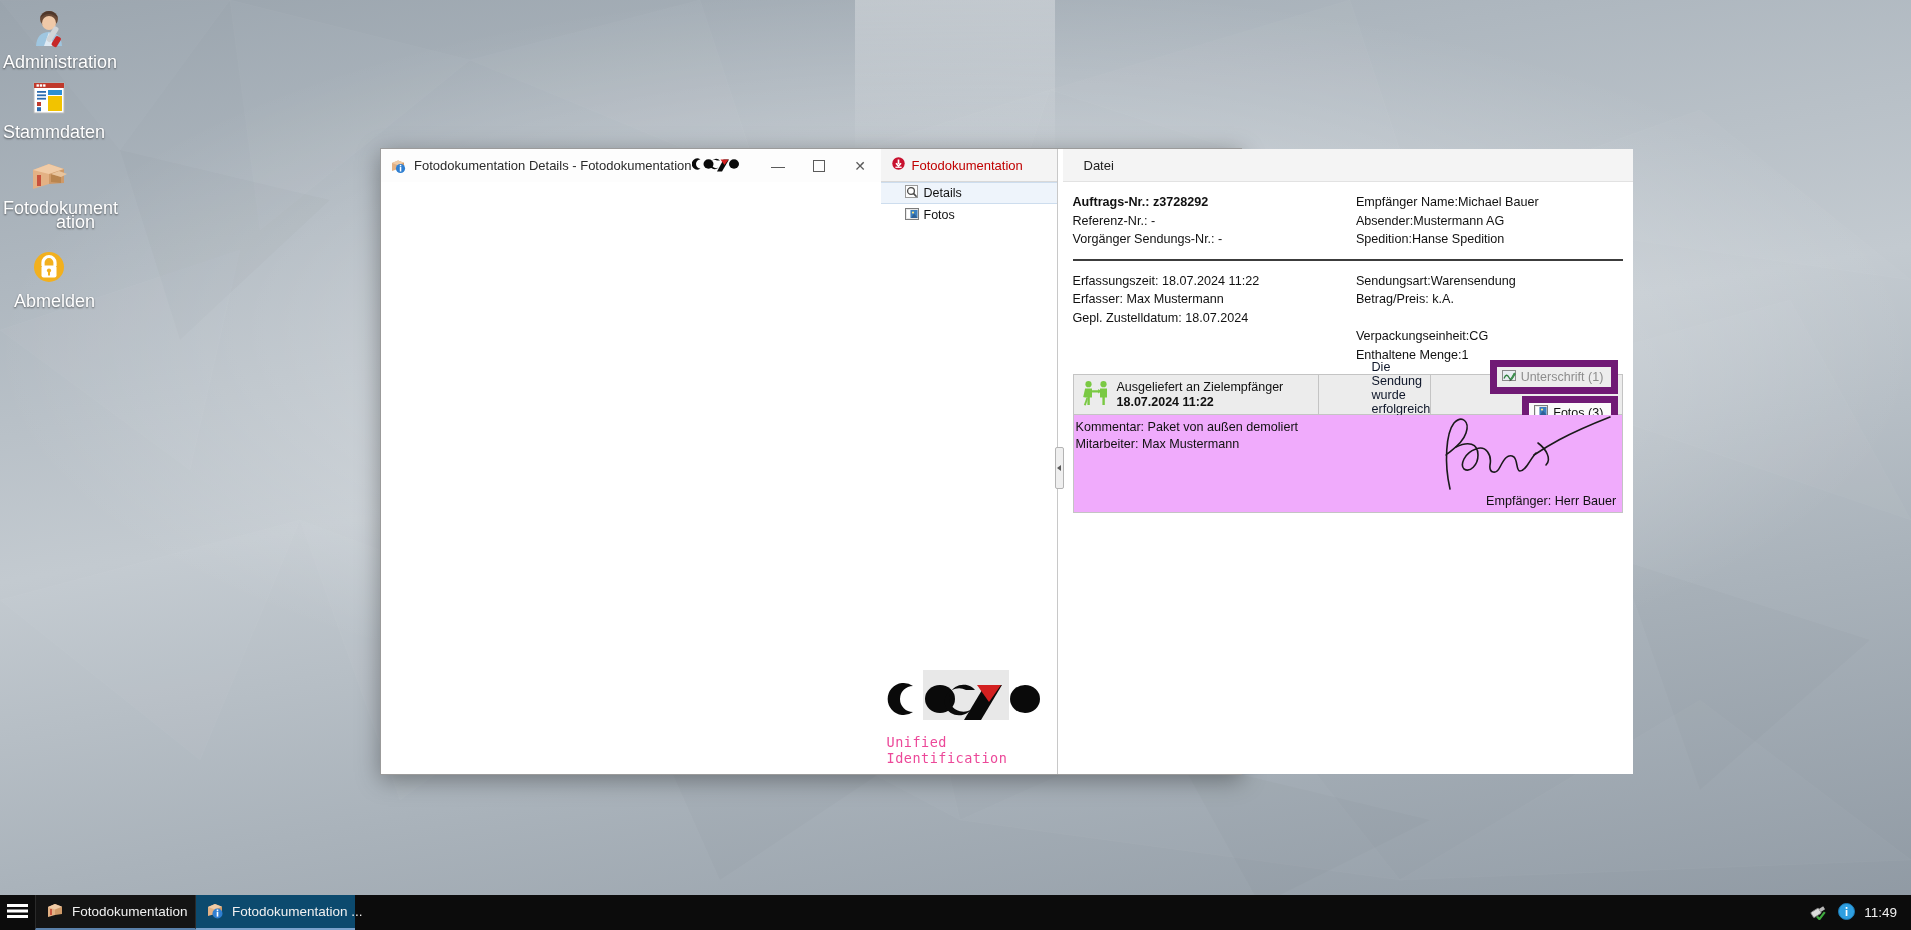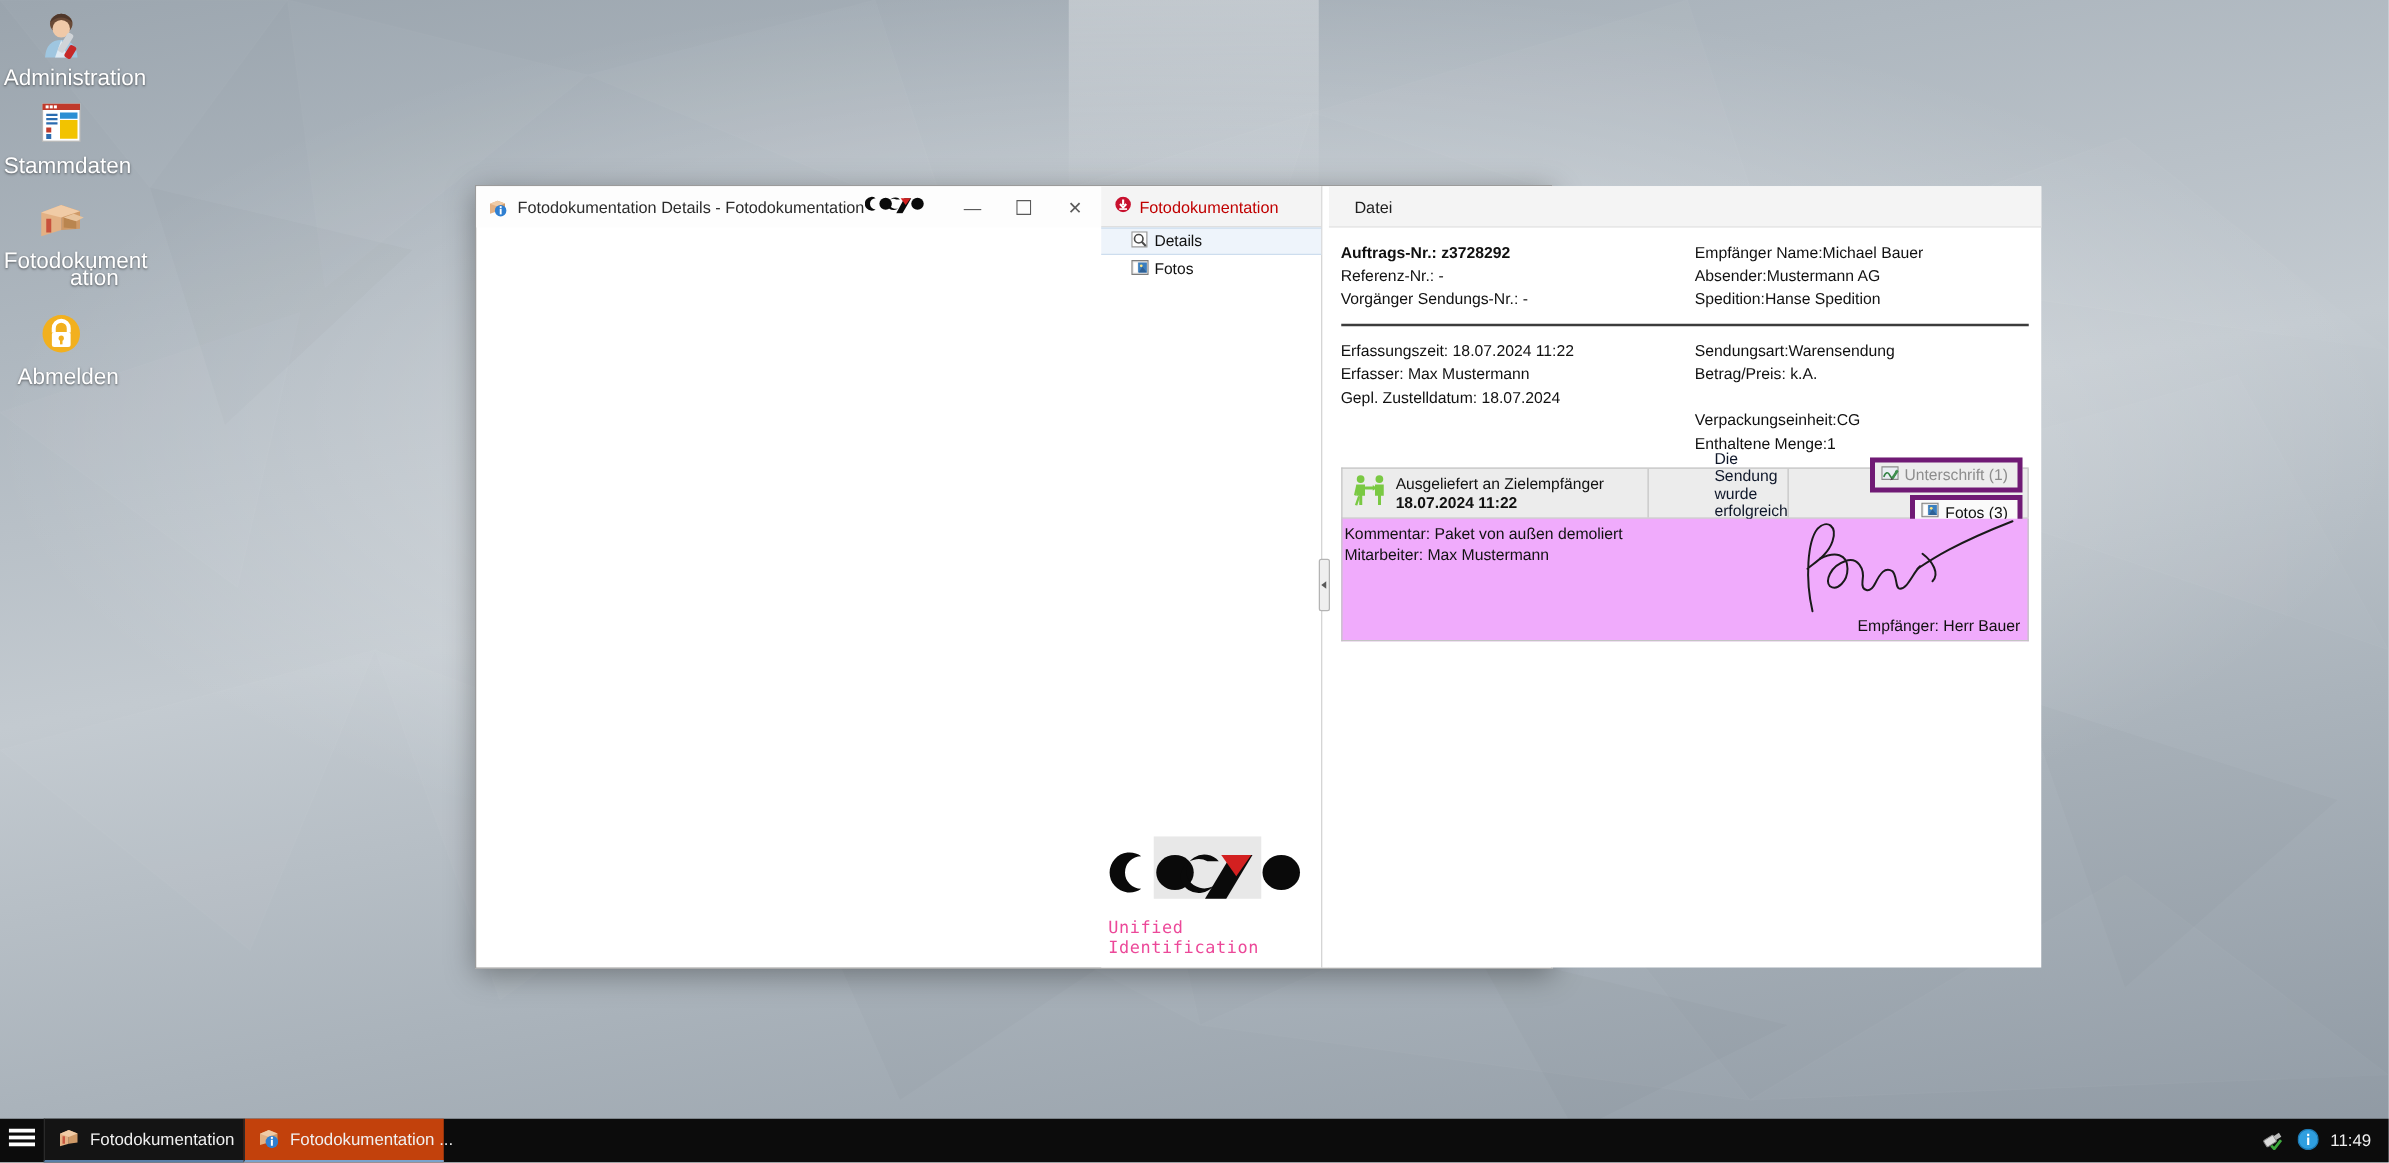--- a/index.html
+++ b/index.html
@@ -229,21 +229,21 @@
     display: flex; flex-direction: column;
     align-items: flex-end; justify-content: center;
     gap: 2px;
     padding-right: 4px;
     border-right: 1px solid #c4c4c4;
   }
   .tabbtn {
     display: flex; align-items: center; gap: 5px;
     font-size: 12.5px;
     padding: 2px 8px 2px 5px;
-    border: 4px solid #701a75;
+    border: 7px solid #701a75;
     background: #f1f1f1;
     cursor: default;
     white-space: nowrap;
   }
   .tabbtn.inactive { color: #8d8d8d; background: #ededed; }
   .tabbtn.active { color: #111; background: #fafafa; }
 
   
   #sig-panel {
     margin: 0 10px;
@@ -280,21 +280,21 @@
     padding: 0 12px 0 10px;
     color: #f0f0f0;
     font-size: 13.5px;
     background: #141414;
     border-left: 1px solid #2a2a2a;
     border-bottom: 2px solid #5a7fa8;
     cursor: default;
     white-space: nowrap;
     min-width: 0;
   }
-  .task-item.active { background: #c2410c; border-bottom-color: #7aa2cc; }
+  .task-item.active { background: #0c4a6e; border-bottom-color: #7aa2cc; }
   #tray {
     margin-left: auto;
     display: flex; align-items: center; gap: 9px;
     padding: 0 14px 0 10px;
     color: #f0f0f0; font-size: 13.5px;
   }
 </style>
 </head>
 <body>
 

